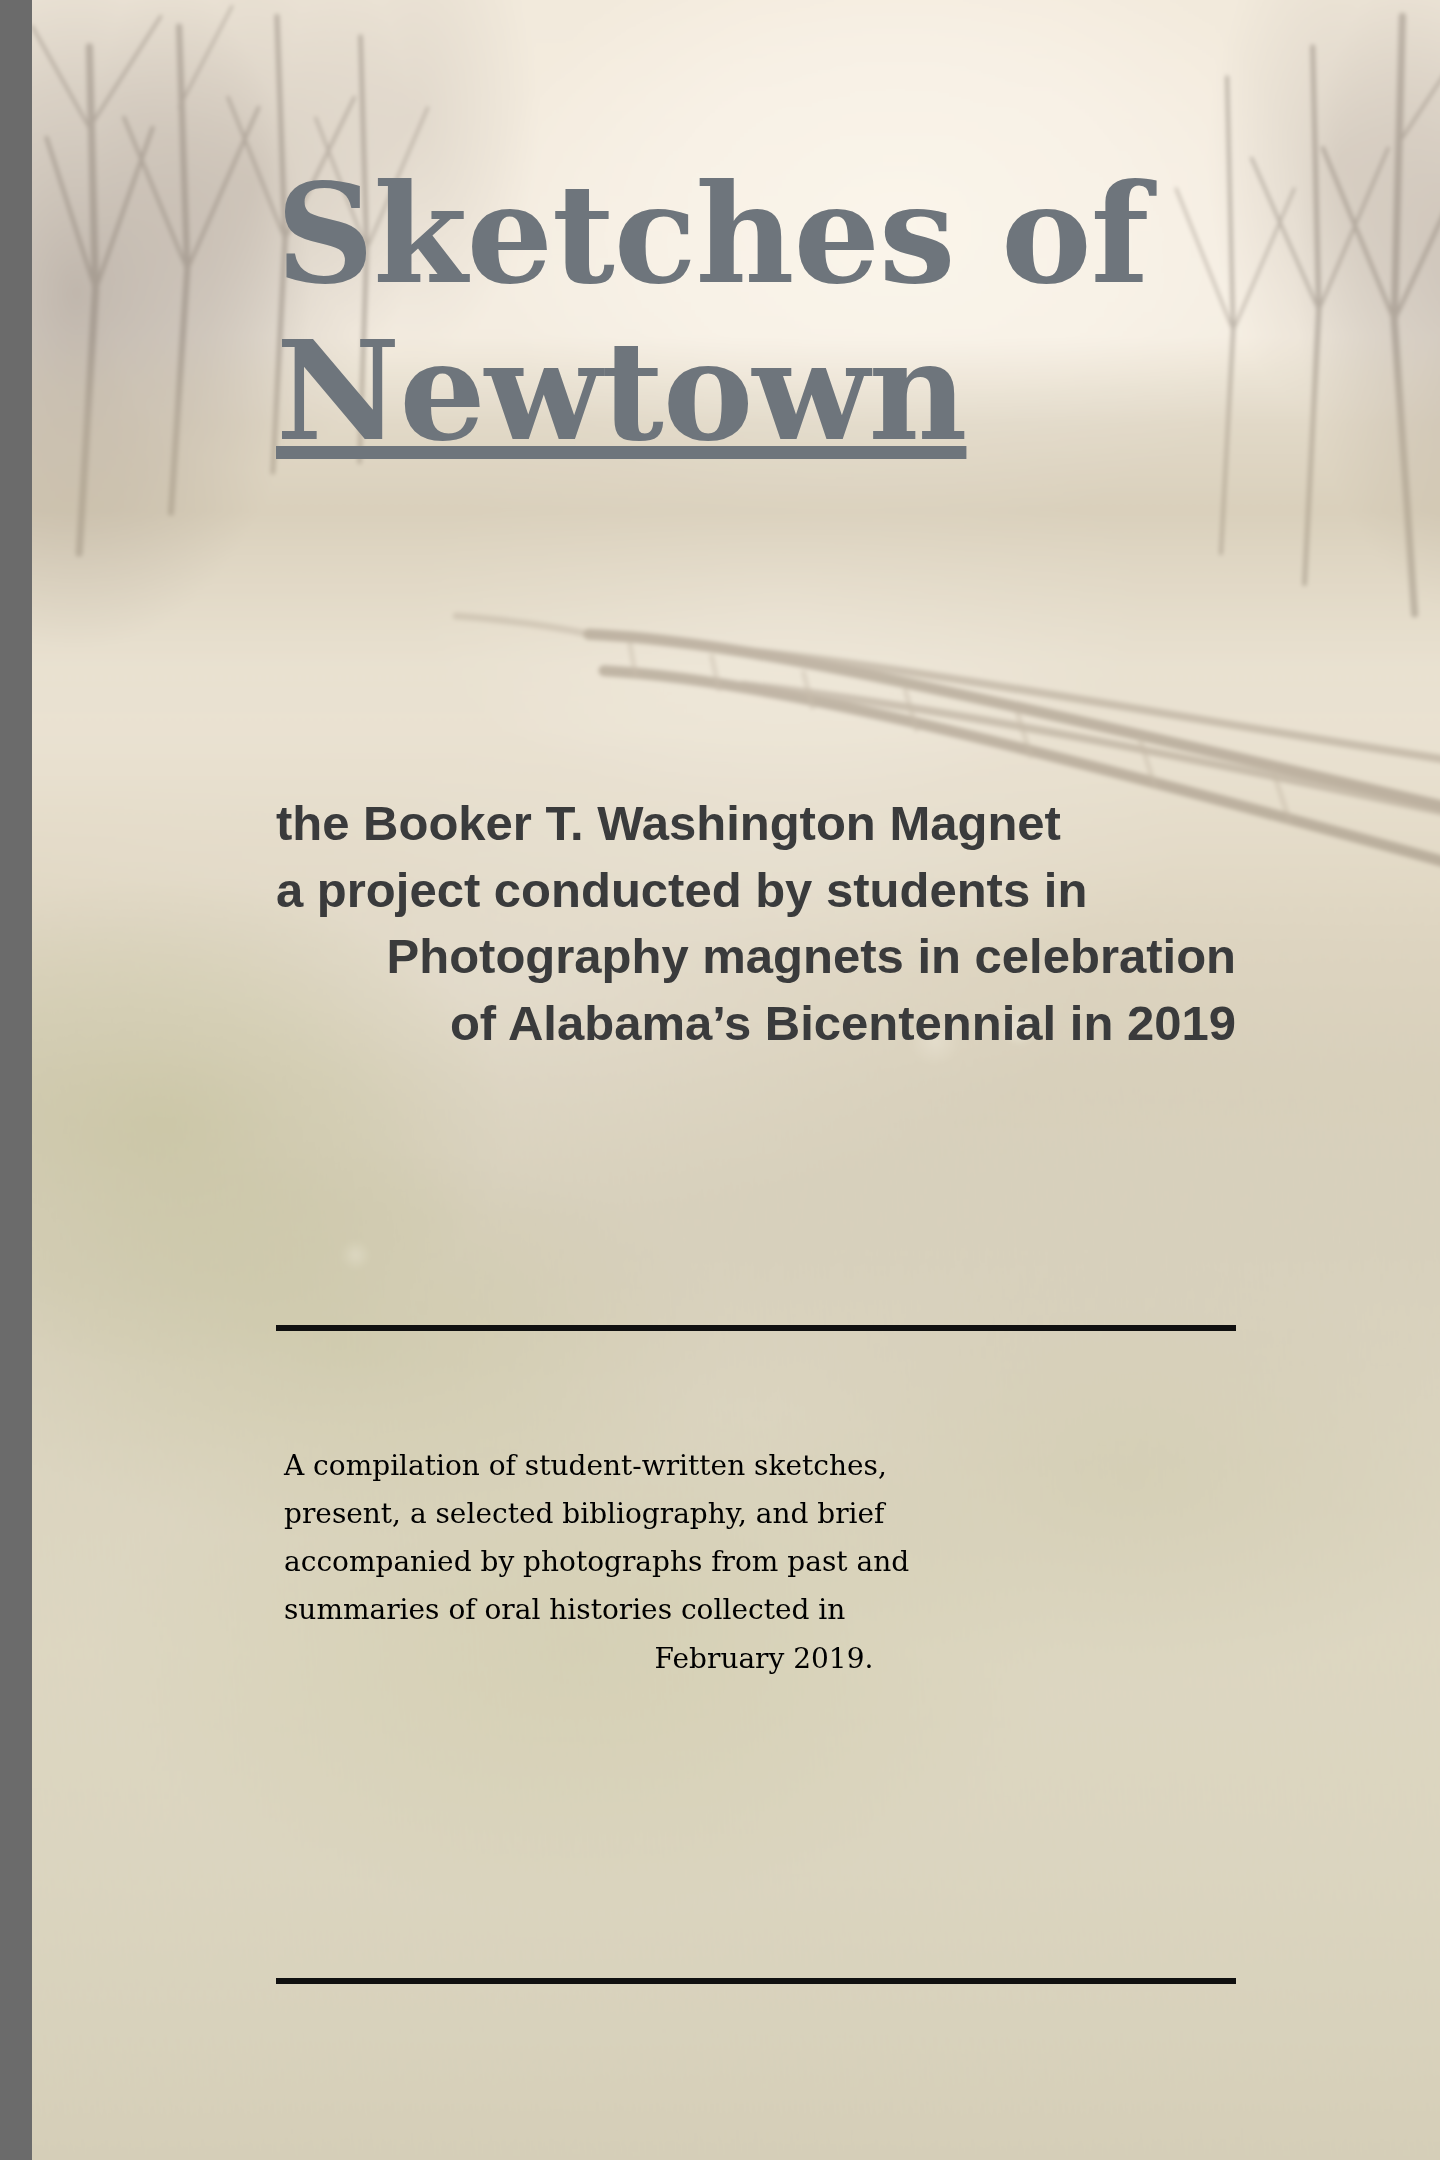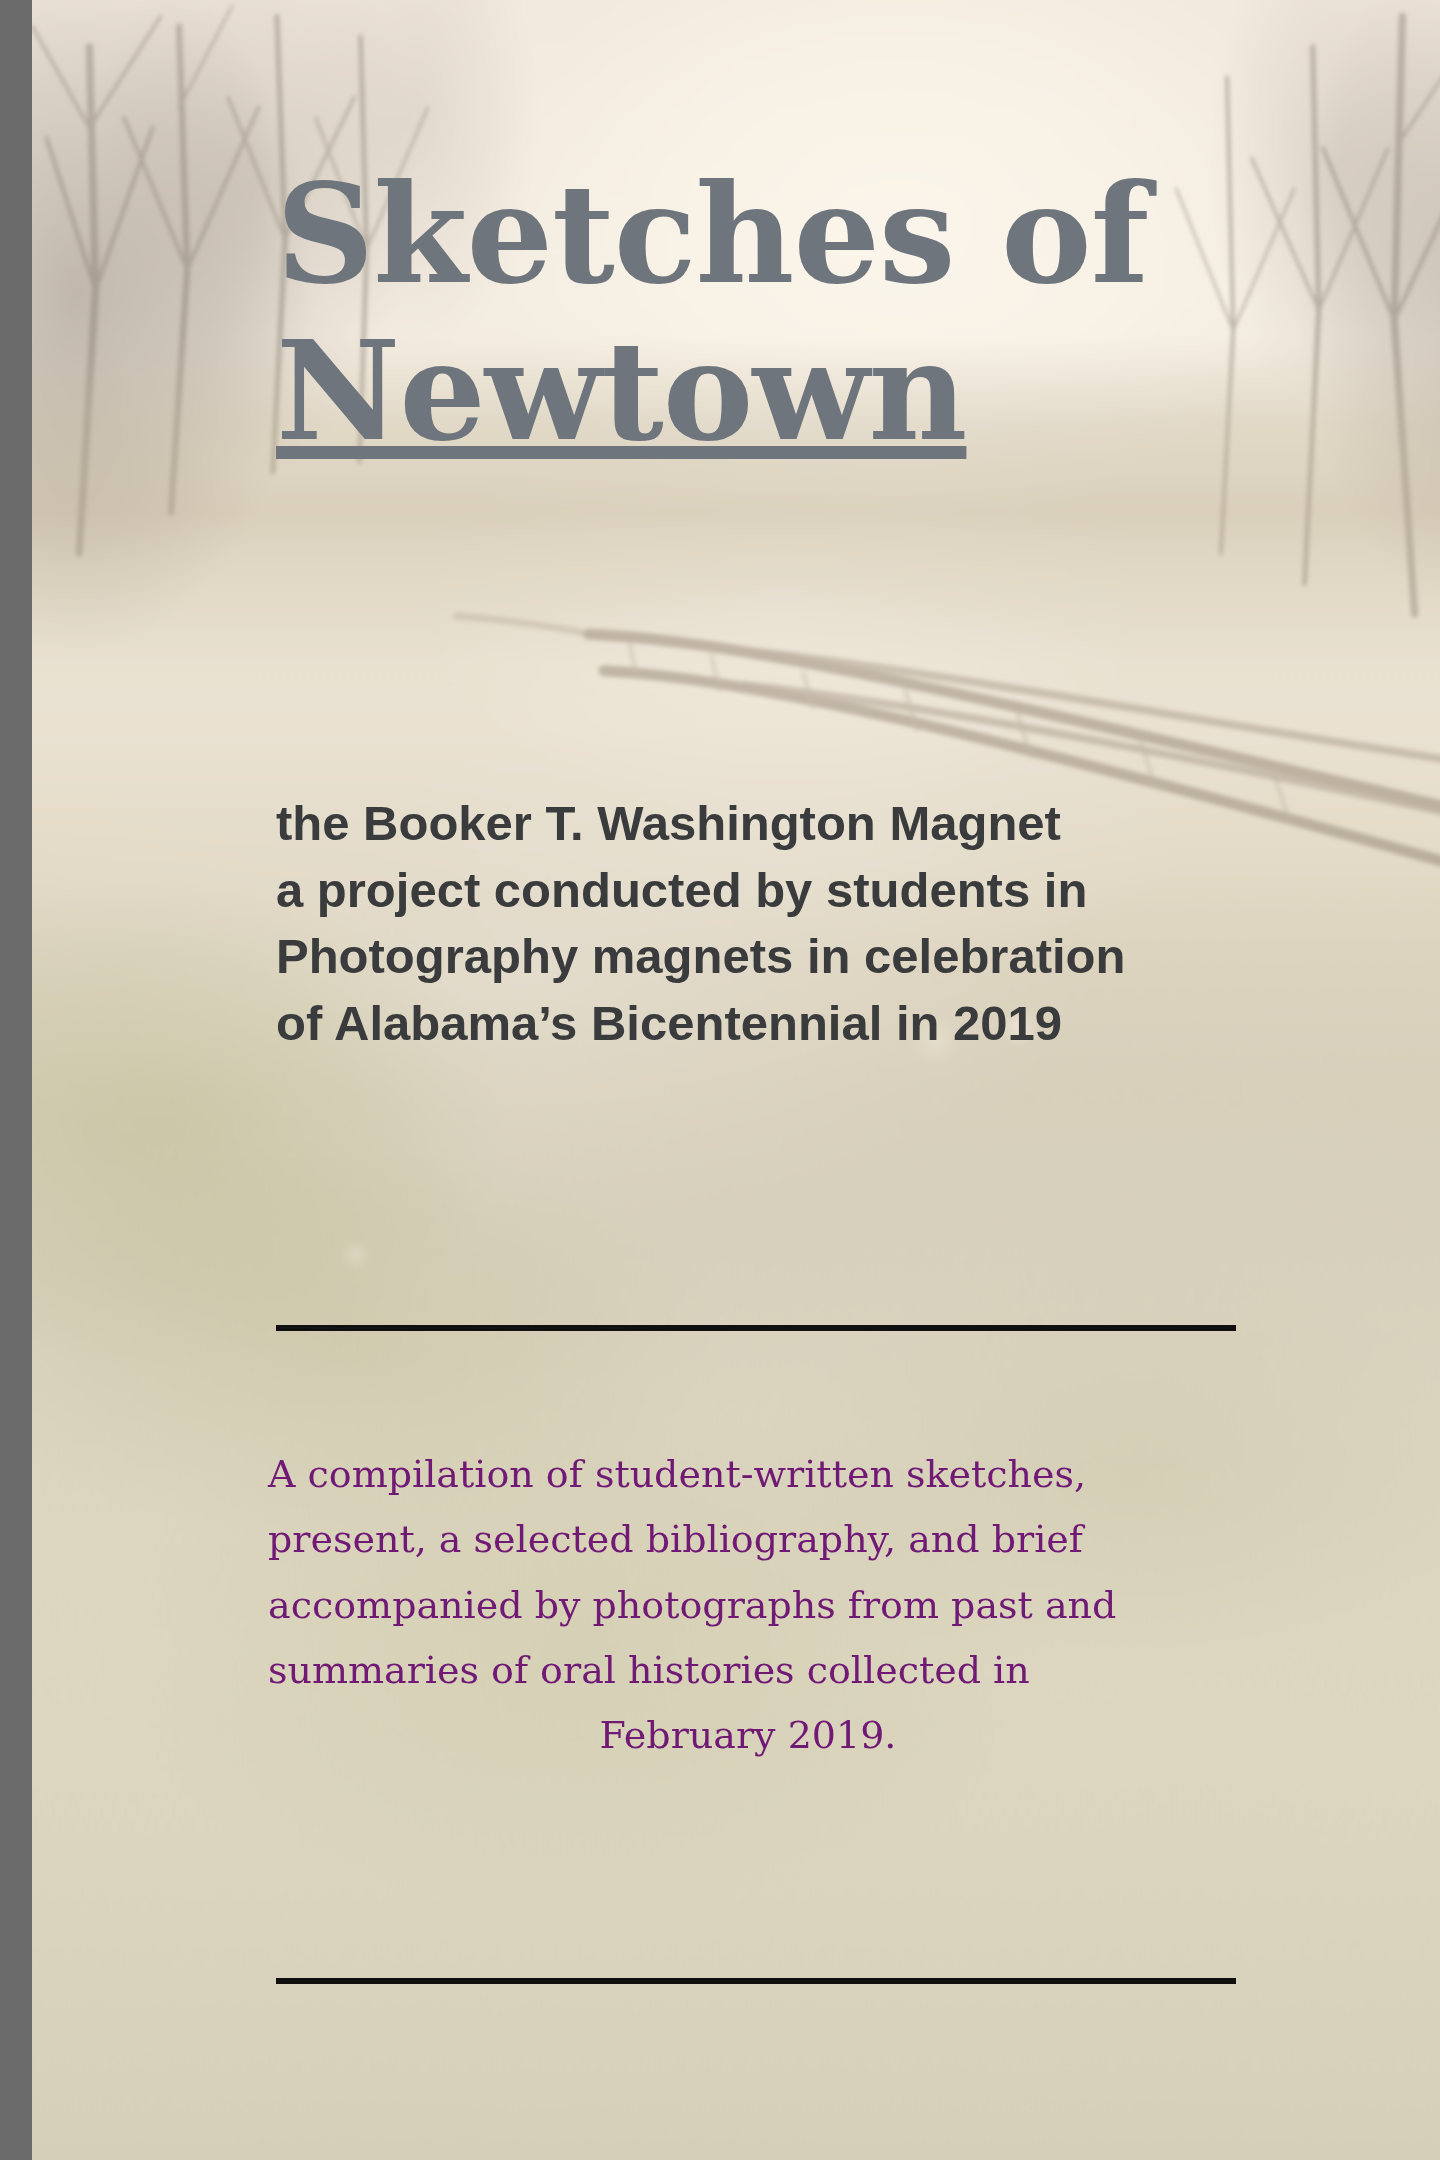--- a/index.html
+++ b/index.html
@@ -180,42 +180,42 @@
     width: 960px;
     font-family: "Liberation Sans", sans-serif;
     font-weight: 700;
     font-size: 49px;
     line-height: 1.36;
     color: #3a3b3c;
     text-align: justify;
     -webkit-hyphens: none;
             hyphens: none;
   }
-  .subtitle .last-line { text-align: left; }
+  .subtitle .last-line { text-align: right; }
   .subtitle p { margin: 0; }
 
   .rule {
     position: absolute;
     left: 244px;
     width: 960px;
     height: 6px;
     background: #101010;
   }
   .rule-top { top: 1325px; }
   .rule-bottom { top: 1978px; }
 
   .blurb {
     position: absolute;
-    left: 236px;
+    left: 252px;
     top: 1442px;
     width: 960px;
     font-family: "DejaVu Serif", "Liberation Serif", serif;
-    font-size: 38px;
+    font-size: 28px;
     line-height: 1.72;
-    color: #701a75;
+    color: #000000;
     text-align: justify;
     -webkit-hyphens: none;
             hyphens: none;
   }
   .blurb .last-line { text-align: center; }
   .blurb p { margin: 0; }
   .oldstyle { font-feature-settings: "onum" 1; }
 </style>
 </head>
 <body>

